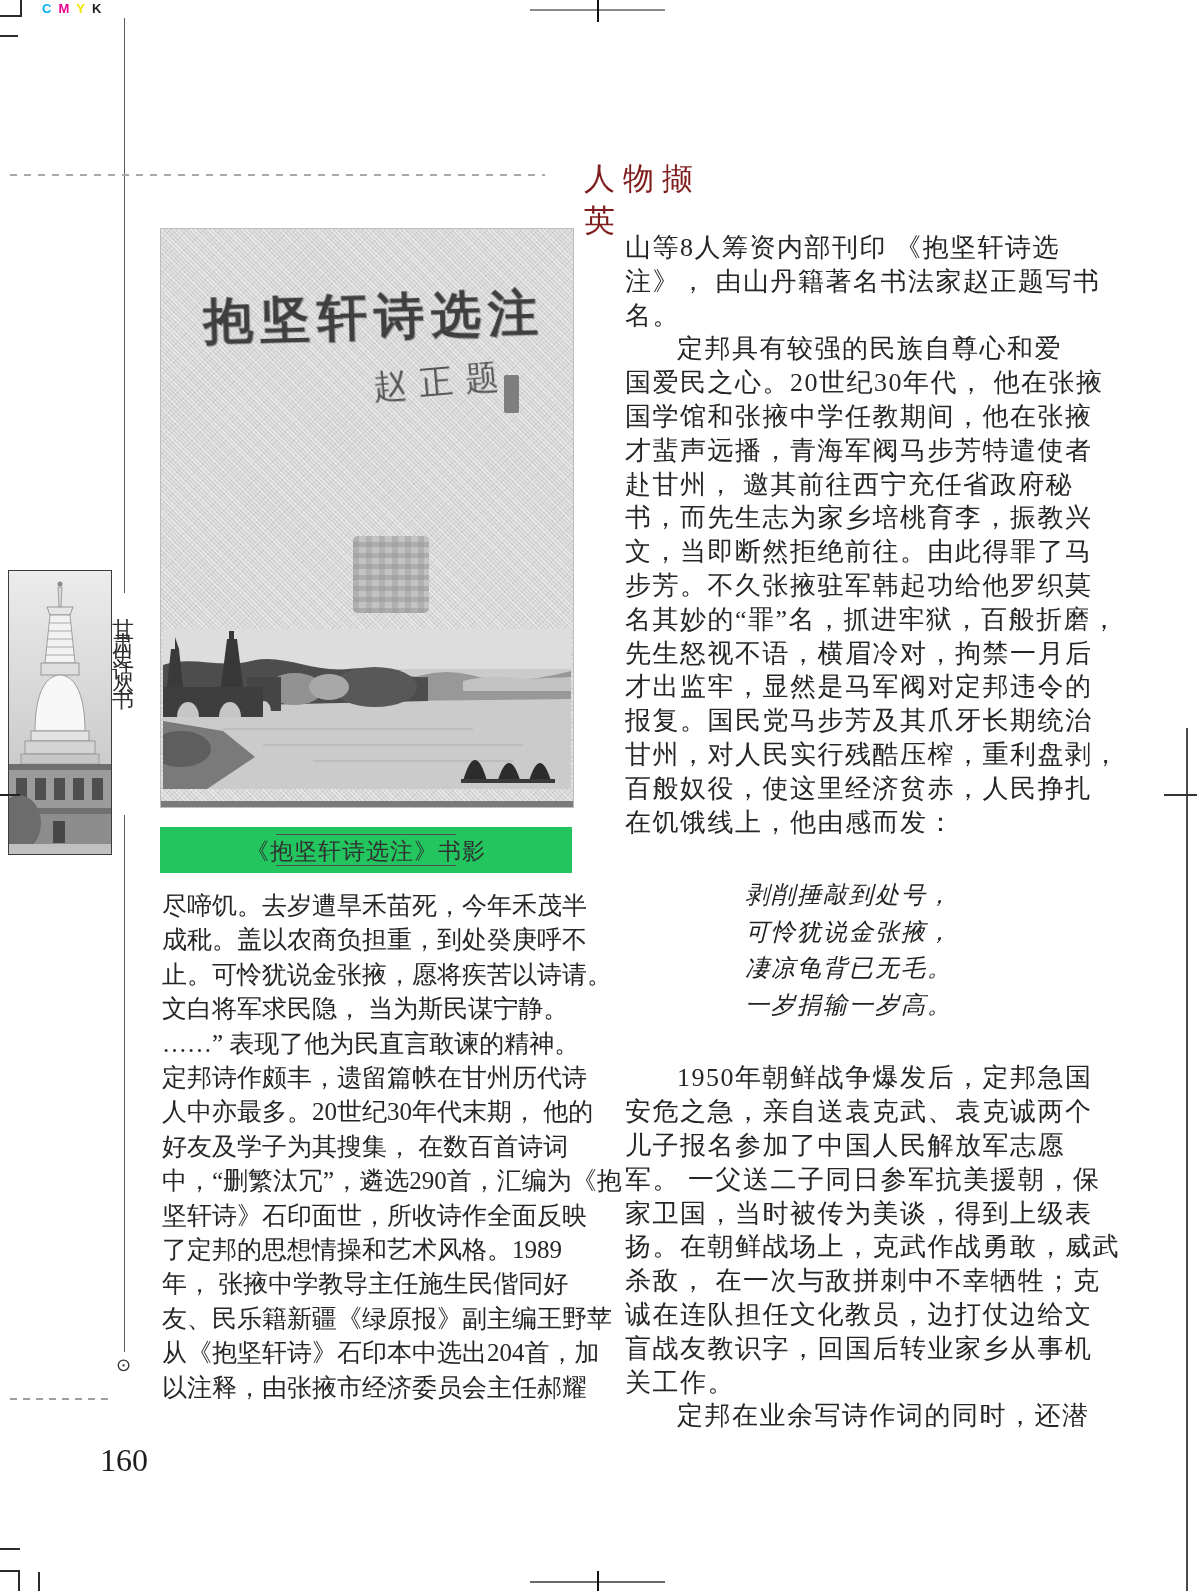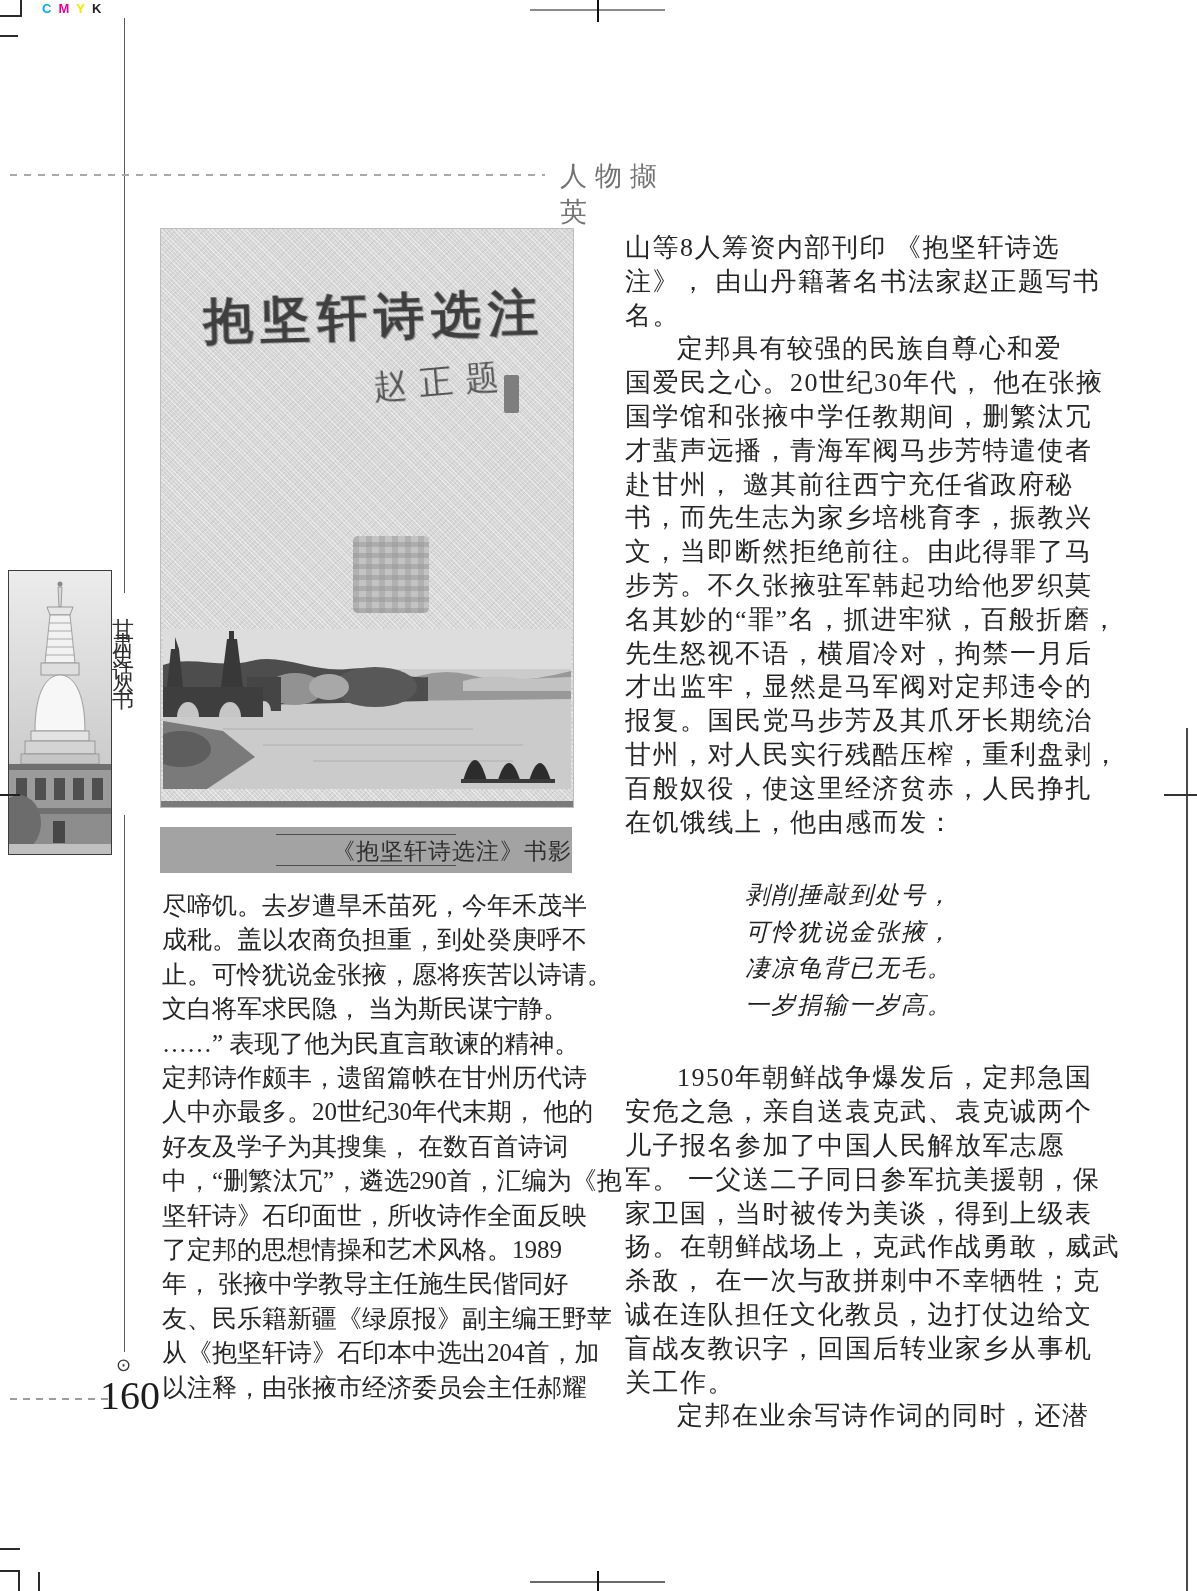--- a/index.html
+++ b/index.html
@@ -27,33 +27,33 @@
   .r-h  { left:1164px; top:794px; width:33px; height:2px; background:#333; }
   .l-h  { left:0; top:794px; width:20px; height:2px; background:#222; z-index:5; }
   .bl-h1 { left:0; top:1548px; width:20px; height:2px; }
   .bl-corner { left:0; top:1570px; width:18px; height:21px; background:none;
     border-top:2px solid #2b2b2b; border-right:2px solid #2b2b2b; }
   .bl-v2 { left:38px; top:1572px; width:2px; height:19px; }
 
   
   .header-dashes { position:absolute; left:10px; top:174px; width:535px; height:2px;
     background:repeating-linear-gradient(90deg,#a9a9a9 0 7px,transparent 7px 14px); }
-  .header-title { position:absolute; left:560px; top:158px; width:120px;
-    font-size:27px; letter-spacing:8px; color:#737373; }
+  .header-title { position:absolute; left:584px; top:158px; width:120px;
+    font-size:31px; letter-spacing:8px; color:#7f1d1d; }
 
   
   .sidebar-photo { position:absolute; left:8px; top:570px; width:102px; height:283px;
     border:1px solid #3c3c3c; background:#d9d9d9; }
   .series-title { position:absolute; left:108px; top:600px; height:220px;
     writing-mode:vertical-rl; text-orientation:upright;
     font-size:22px; letter-spacing:14px; color:#2f2f2f; }
 
   
   .footer-symbol { position:absolute; left:116px; top:1354px; font-size:18px; color:#333; }
-  .page-number { position:absolute; left:100px; top:1372px; font-size:40px; color:#1d1d1d; }
+  .page-number { position:absolute; left:100px; top:1442px; font-size:32px; color:#1d1d1d; }
   .footer-dashes { position:absolute; left:10px; top:1398px; width:100px; height:2px;
     background:repeating-linear-gradient(90deg,#9e9e9e 0 7px,transparent 7px 13px); }
 
   
   .cover { position:absolute; left:160px; top:228px; width:412px; height:578px;
     background-color:#d7d7d7;
     background-image:repeating-linear-gradient(45deg, rgba(255,255,255,0.45) 0 1px, rgba(0,0,0,0) 1px 3px),
                      repeating-linear-gradient(-45deg, rgba(120,120,120,0.12) 0 1px, rgba(0,0,0,0) 1px 4px);
     border:1px solid #bdbdbd; overflow:hidden; }
   .cover-title { position:absolute; left:42px; top:55px; width:340px;
@@ -67,21 +67,21 @@
     background:#7e7e7e; border-radius:2px; }
   .cover-seal { position:absolute; left:192px; top:307px; width:76px; height:77px;
     background:#c3c3c3; border-radius:5px;
     background-image:repeating-linear-gradient(0deg, rgba(150,150,150,0.5) 0 5px, rgba(0,0,0,0) 5px 11px),
                      repeating-linear-gradient(90deg, rgba(150,150,150,0.4) 0 6px, rgba(0,0,0,0) 6px 13px); }
   .cover-photo { position:absolute; left:2px; top:400px; width:408px; height:160px; }
   .cover-bottom-edge { position:absolute; left:0; bottom:0; width:100%; height:6px; background:#7a7a7a; }
 
   
   .caption { position:absolute; left:160px; top:827px; width:412px; height:46px;
-    background:#a3a3a3; text-align:right; }
+    background:#22c55e; text-align:center; }
   .caption .cap-text { display:inline-block; margin-top:9px; font-size:23px;
     letter-spacing:1px; color:#303030; }
   .cap-rule { position:absolute; left:116px; width:180px; height:1px; background:#4d4d4d; }
   .cap-rule.top { top:7px; }
   .cap-rule.bot { bottom:7px; }
 
   
   .col-left { position:absolute; left:162px; top:889px; width:420px; }
   .col-left .tline { font-size:25px; line-height:34.4px; white-space:nowrap; }
   .col-right { position:absolute; left:625px; top:231px; width:450px; }
@@ -231,21 +231,21 @@
     <div class="tline">从《抱坚轩诗》石印本中选出204首，加</div>
     <div class="tline">以注释，由张掖市经济委员会主任郝耀</div>
   </div>
 
   <div class="col-right">
     <div class="tline">山等8人筹资内部刊印 《抱坚轩诗选</div>
     <div class="tline">注》， 由山丹籍著名书法家赵正题写书</div>
     <div class="tline">名。</div>
     <div class="tline ind">定邦具有较强的民族自尊心和爱</div>
     <div class="tline">国爱民之心。20世纪30年代， 他在张掖</div>
-    <div class="tline">国学馆和张掖中学任教期间，删繁汰冗</div>
+    <div class="tline">国学馆和张掖中学任教期间，他在张掖</div>
     <div class="tline">才蜚声远播，青海军阀马步芳特遣使者</div>
     <div class="tline">赴甘州， 邀其前往西宁充任省政府秘</div>
     <div class="tline">书，而先生志为家乡培桃育李，振教兴</div>
     <div class="tline">文，当即断然拒绝前往。由此得罪了马</div>
     <div class="tline">步芳。不久张掖驻军韩起功给他罗织莫</div>
     <div class="tline">名其妙的“罪”名，抓进牢狱，百般折磨，</div>
     <div class="tline">先生怒视不语，横眉冷对，拘禁一月后</div>
     <div class="tline">才出监牢，显然是马军阀对定邦违令的</div>
     <div class="tline">报复。国民党马步芳及其爪牙长期统治</div>
     <div class="tline">甘州，对人民实行残酷压榨，重利盘剥，</div>

